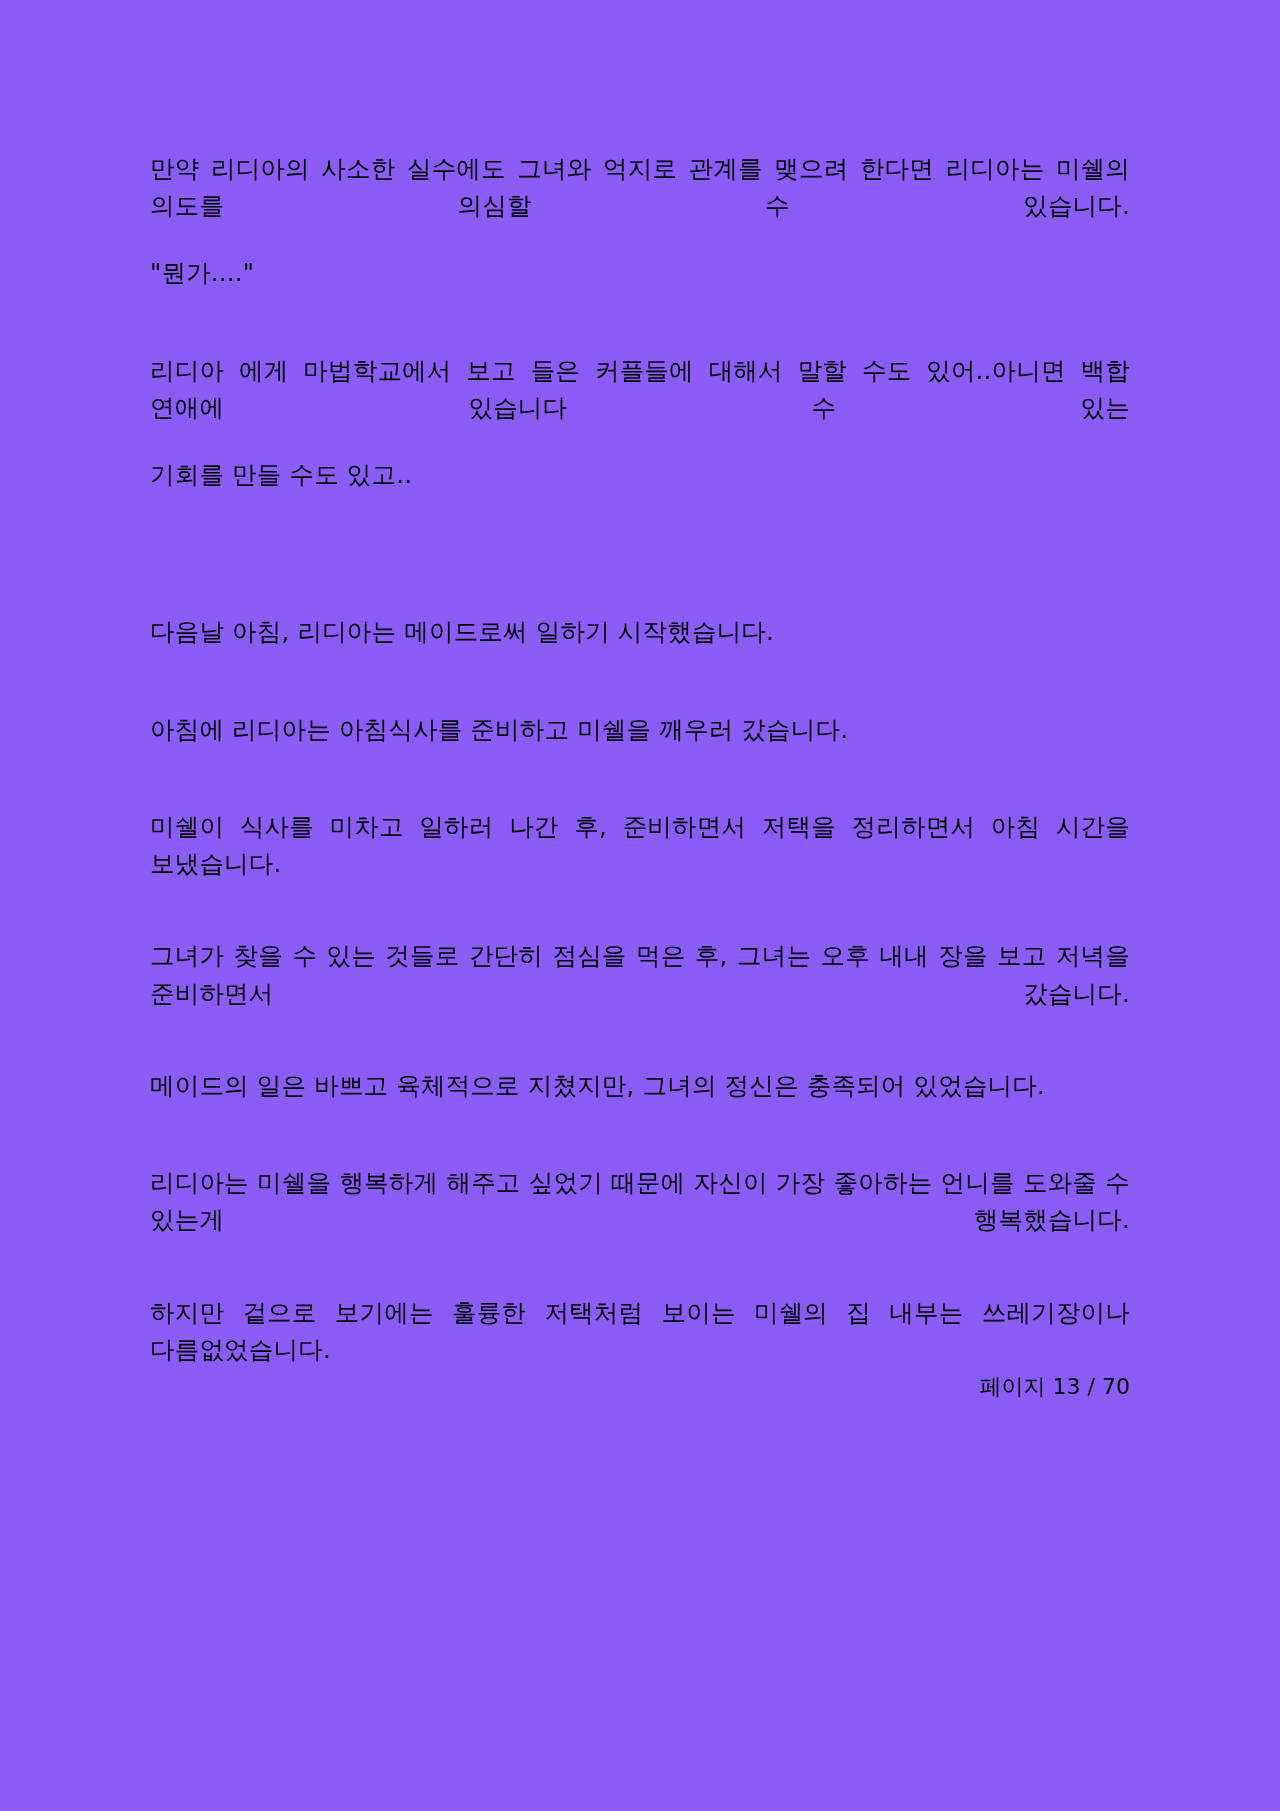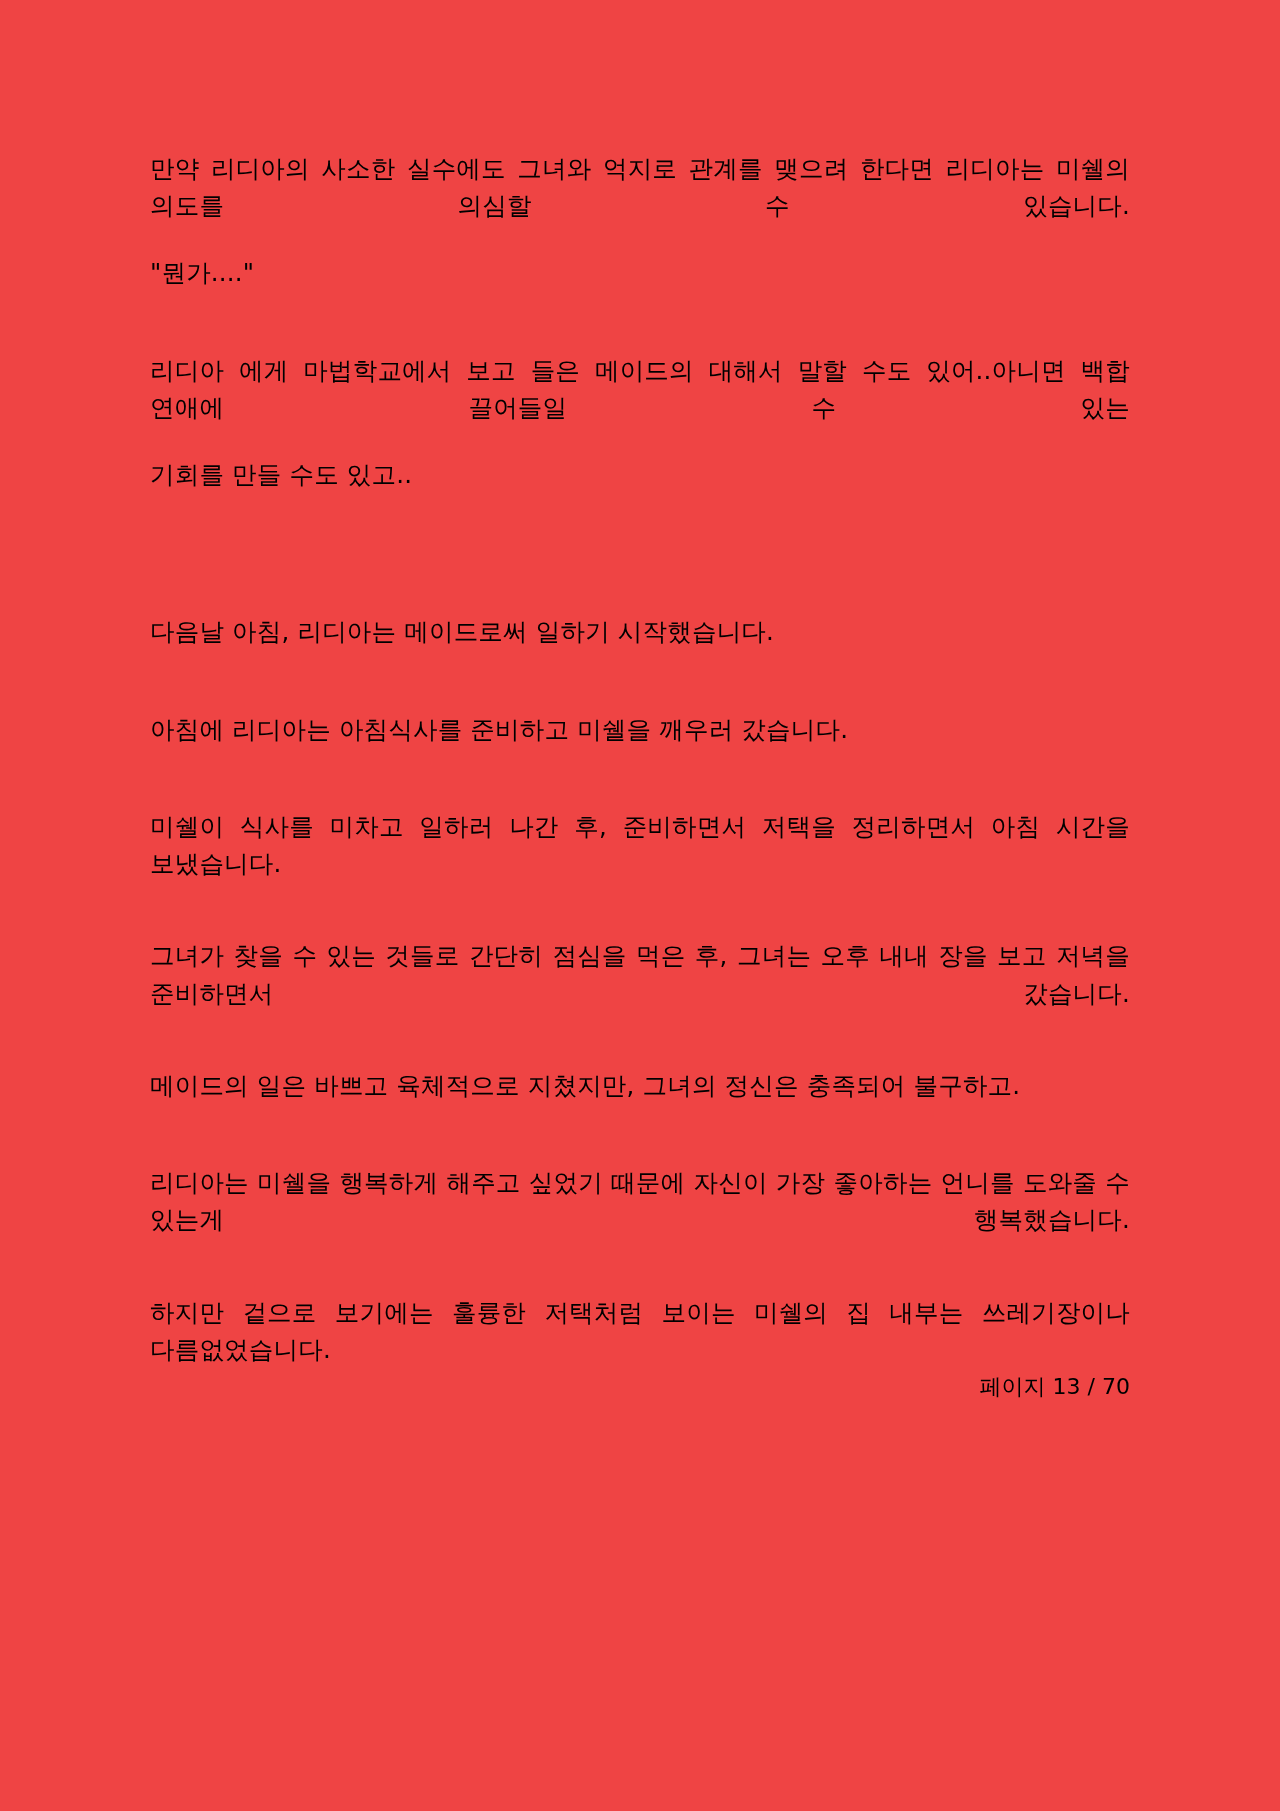--- a/index.html
+++ b/index.html
@@ -8,21 +8,21 @@
     background: #ffffff;
   }
   body {
     font-family: "DejaVu Sans", "Liberation Sans", sans-serif;
   }
   .page {
     position: relative;
     width: 1280px;
     height: 1811px;
     margin: 0 auto;
-    background: #ef4444;
+    background: #8b5cf6;
     box-sizing: border-box;
     overflow: hidden;
   }
   .content {
     position: absolute;
     left: 150px;
     top: 150px;
     width: 980px;
   }
   .para {
@@ -63,41 +63,41 @@
 <div class="page">
 
   <div class="content">
 
     <p class="para justify-full">만약 리디아의 사소한 실수에도 그녀와 억지로 관계를 맺으려 한다면 리디아는 미쉘의 의도를 의심할 수 있습니다.</p>
     <div class="gap-sm"></div>
 
     <p class="para no-justify">"뭔가...."</p>
     <div class="gap-lg"></div>
 
-    <p class="para justify-full">리디아 에게 마법학교에서 보고 들은 메이드의 대해서 말할 수도 있어..아니면 백합 연애에 끌어들일 수 있는</p>
+    <p class="para justify-full">리디아 에게 마법학교에서 보고 들은 커플들에 대해서 말할 수도 있어..아니면 백합 연애에 있습니다 수 있는</p>
     <div class="gap-sm"></div>
 
     <p class="para no-justify">기회를 만들 수도 있고..</p>
     <div class="gap-lg"></div>
 
     <div class="gap-lg"></div>
 
     <p class="para no-justify">다음날 아침, 리디아는 메이드로써 일하기 시작했습니다.</p>
     <div class="gap-lg"></div>
 
     <p class="para no-justify">아침에 리디아는 아침식사를 준비하고 미쉘을 깨우러 갔습니다.</p>
     <div class="gap-lg"></div>
 
     <p class="para justify-full">미쉘이 식사를 미차고 일하러 나간 후, 준비하면서 저택을 정리하면서 아침 시간을 보냈습니다.</p>
     <div class="gap-md"></div>
 
     <p class="para justify-full">그녀가 찾을 수 있는 것들로 간단히 점심을 먹은 후, 그녀는 오후 내내 장을 보고 저녁을 준비하면서 갔습니다.</p>
     <div class="gap-md"></div>
 
-    <p class="para no-justify">메이드의 일은 바쁘고 육체적으로 지쳤지만, 그녀의 정신은 충족되어 불구하고.</p>
+    <p class="para no-justify">메이드의 일은 바쁘고 육체적으로 지쳤지만, 그녀의 정신은 충족되어 있었습니다.</p>
     <div class="gap-lg"></div>
 
     <p class="para justify-full">리디아는 미쉘을 행복하게 해주고 싶었기 때문에 자신이 가장 좋아하는 언니를 도와줄 수 있는게 행복했습니다.</p>
     <div class="gap-md"></div>
 
     <p class="para justify-full">하지만 겉으로 보기에는 훌륭한 저택처럼 보이는 미쉘의 집 내부는 쓰레기장이나 다름없었습니다.</p>
 
   </div>
 
   <div class="footer">

